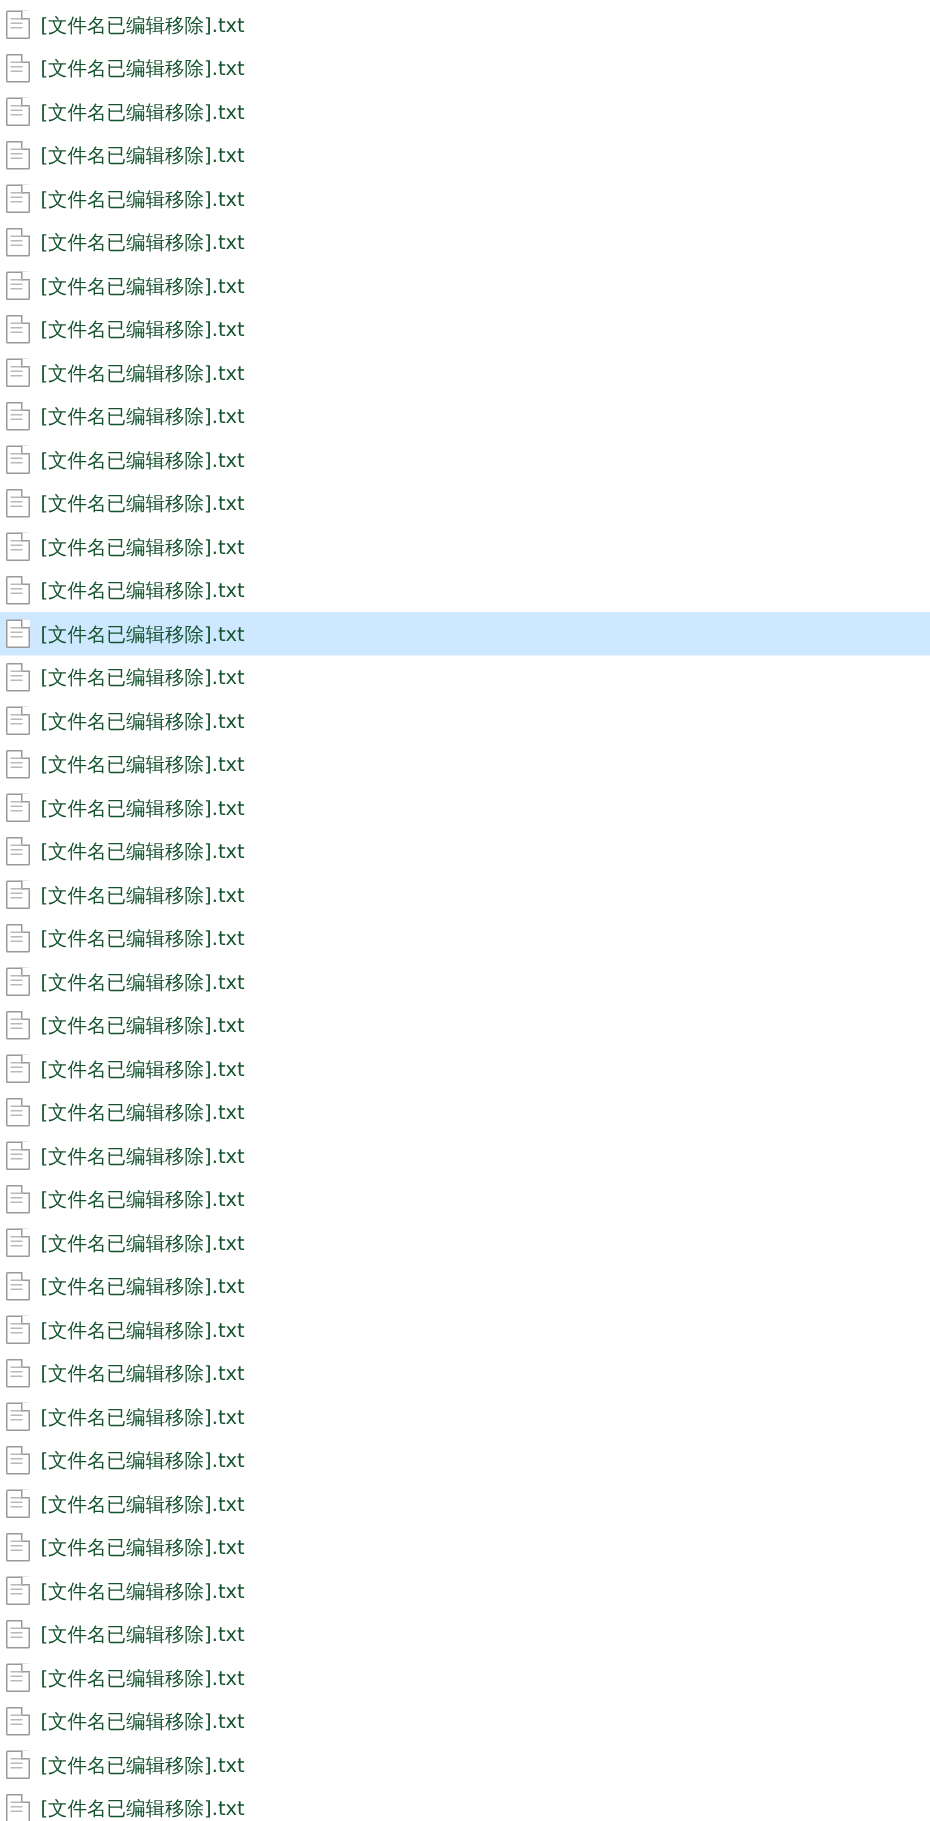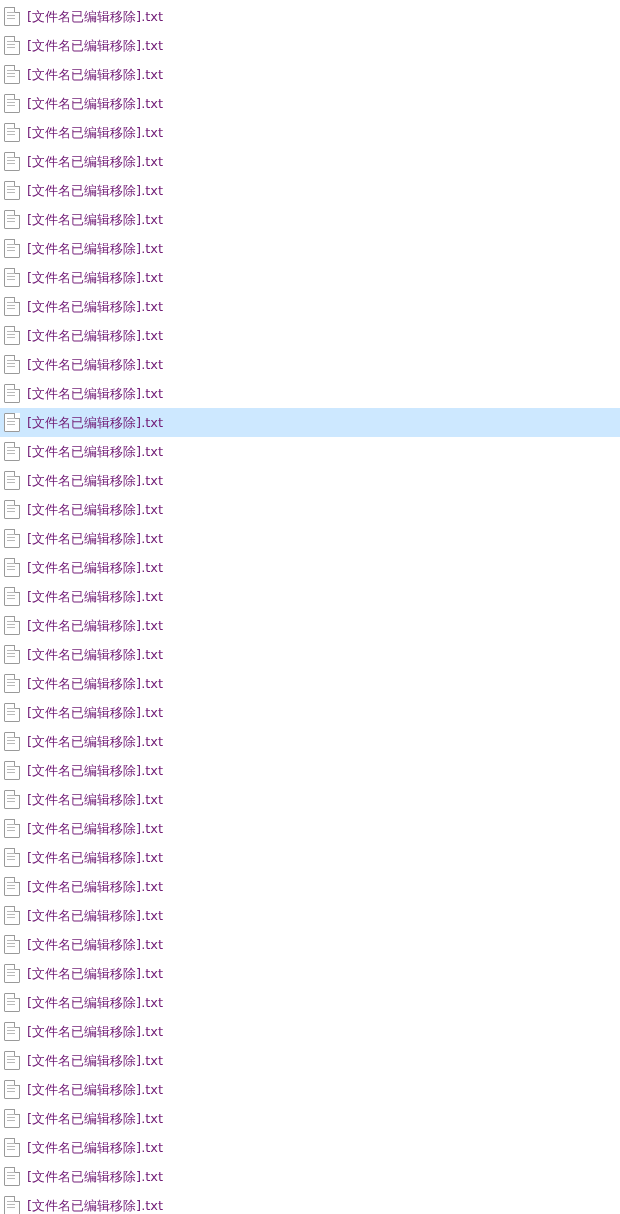--- a/index.html
+++ b/index.html
@@ -52,21 +52,21 @@
     position: absolute;
     left: 2px;
     top: 4px;
     width: 8px;
     height: 1px;
     background: #b9b9b9;
     box-shadow: 0 3px 0 #b9b9b9, 0 6px 0 #b9b9b9;
   }
   .file-label {
     font-size: 13px;
-    color: #701a75;
+    color: #14532d;
     white-space: nowrap;
     overflow: hidden;
     text-overflow: ellipsis;
   }
 </style>
 </head>
 <body>
 
 <div class="file-list">
     <div class="file-row">

